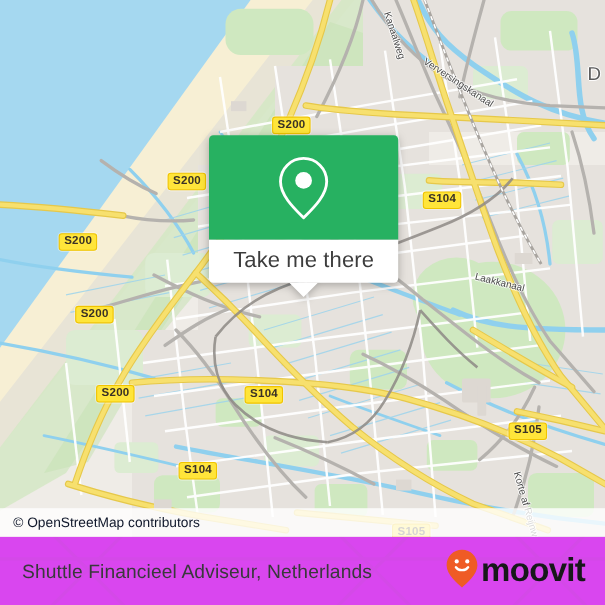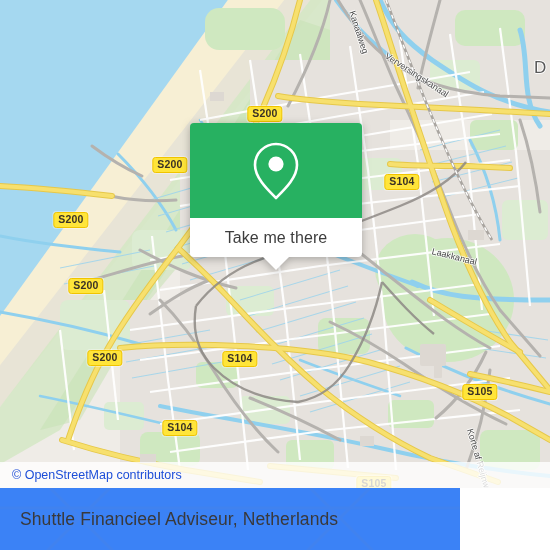--- a/index.html
+++ b/index.html
@@ -93,21 +93,21 @@
   #callout-bottom {
     height: 39px;
     background: #fff;
     border-radius: 0 0 4px 4px;
     display: flex;
     align-items: center;
     justify-content: center;
   }
   #callout-label {
     color: #3d3d3d;
-    font-size: 16px;
+    font-size: 20px;
     font-family: "Liberation Sans", sans-serif;
     letter-spacing: .1px;
   }
   #callout-tail {
     position: absolute;
     left: 50%;
     top: 134px;
     width: 0; height: 0;
     transform: translateX(-50%);
     border-left: 13px solid transparent;
@@ -122,33 +122,33 @@
     bottom: 0;
     width: 550px;
     height: 26px;
     background: rgba(255,255,255,.80);
     display: flex;
     align-items: center;
     z-index: 30;
   }
   #attribution-text {
     padding-left: 12px;
-    color: #1d4ed8;
+    color: #0f172a;
     font-size: 12.5px;
     font-family: "Liberation Sans", sans-serif;
   }
 
   
   #footer {
     position: absolute;
     left: 0;
     top: 488px;
-    width: 460px;
+    width: 550px;
     height: 62px;
-    background: #3b82f6;
+    background: #d946ef;
     overflow: hidden;
   }
   #footer-watermark {
     position: absolute;
     inset: 0;
     opacity: .06;
     pointer-events: none;
   }
   #footer-inner {
     position: relative;
@@ -425,16 +425,27 @@
         <path d="M120,-10 L40,70"></path>
         <path d="M300,-10 L380,70"></path>
         <path d="M380,-10 L300,70"></path>
         <path d="M460,-10 L540,70"></path>
         <path d="M540,-10 L460,70"></path>
         <path d="M0,20 L550,20"></path>
       </g>
     </svg>
     <div id="footer-inner">
       <span id="footer-title">Shuttle Financieel Adviseur, Netherlands</span>
+      <span id="brand">
+        <span>
+          <svg width="30" height="36" viewBox="0 0 30 36" xmlns="http://www.w3.org/2000/svg">
+            <path d="M15 0.8 C7.2 0.8 1 7 1 14.8 C1 23.6 11.2 31.6 15 35 C18.8 31.6 29 23.6 29 14.8 C29 7 22.8 0.8 15 0.8 Z" fill="#ef5b25"></path>
+            <circle cx="10.2" cy="11.4" r="1.9" fill="#ffffff"></circle>
+            <circle cx="19.8" cy="11.4" r="1.9" fill="#ffffff"></circle>
+            <path d="M9.4 16.6 C11.4 20.3 18.6 20.3 20.6 16.6" fill="none" stroke="#ffffff" stroke-width="2.1" stroke-linecap="round"></path>
+          </svg>
+        </span>
+        <span id="brand-word">moovit</span>
+      </span>
     </div>
   </div>
 
 </div>
 
 </body></html>

